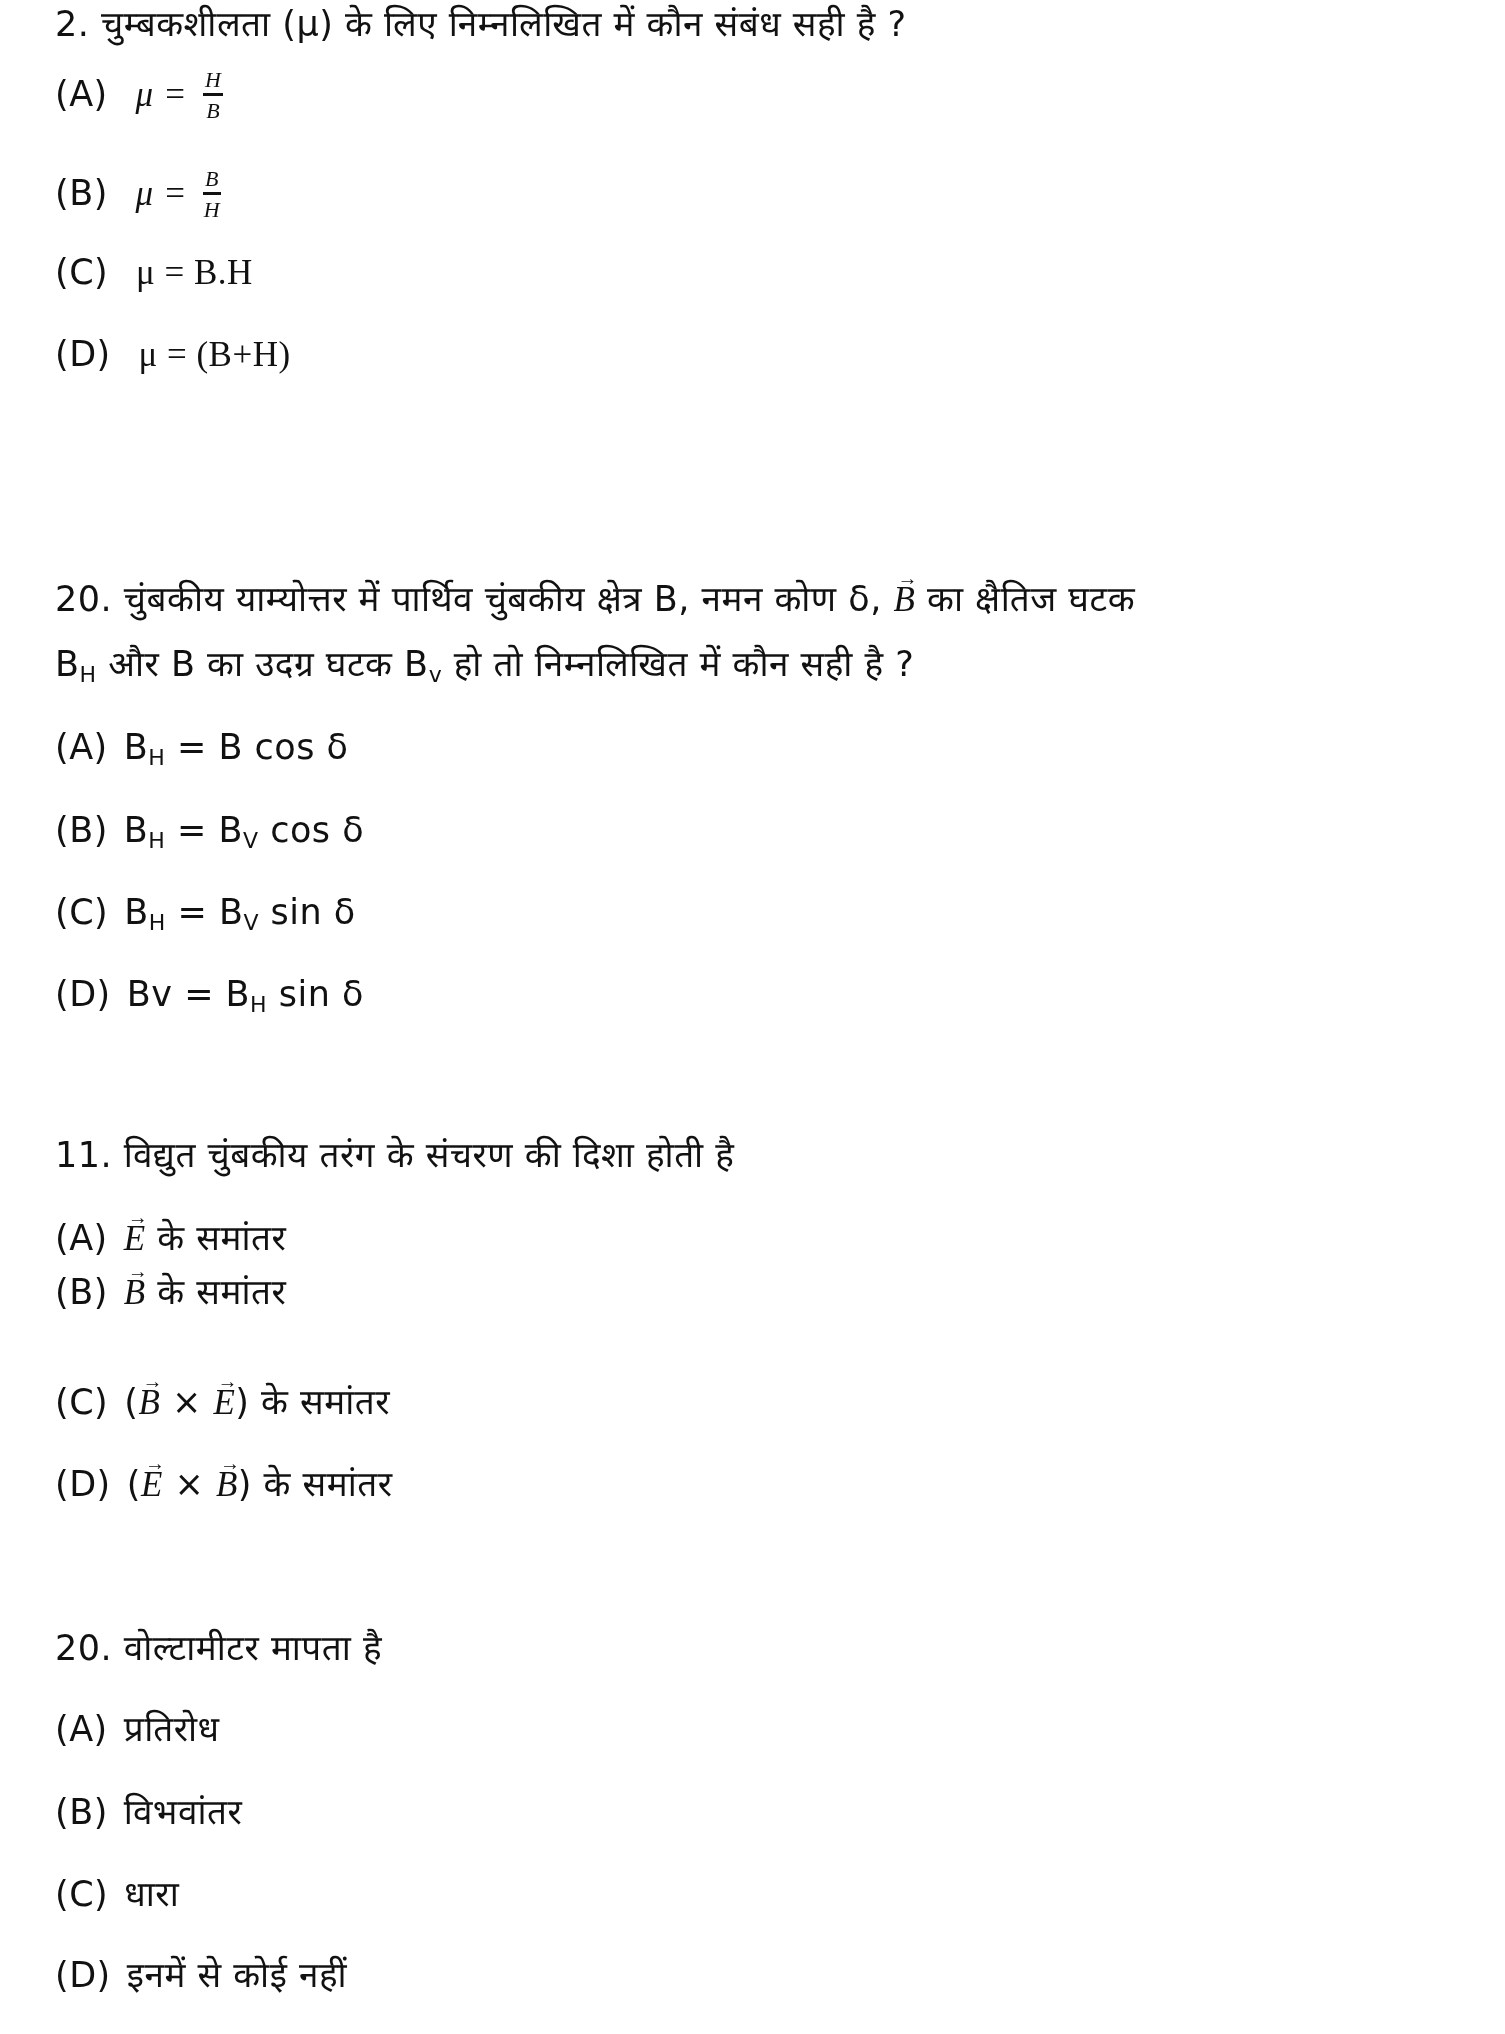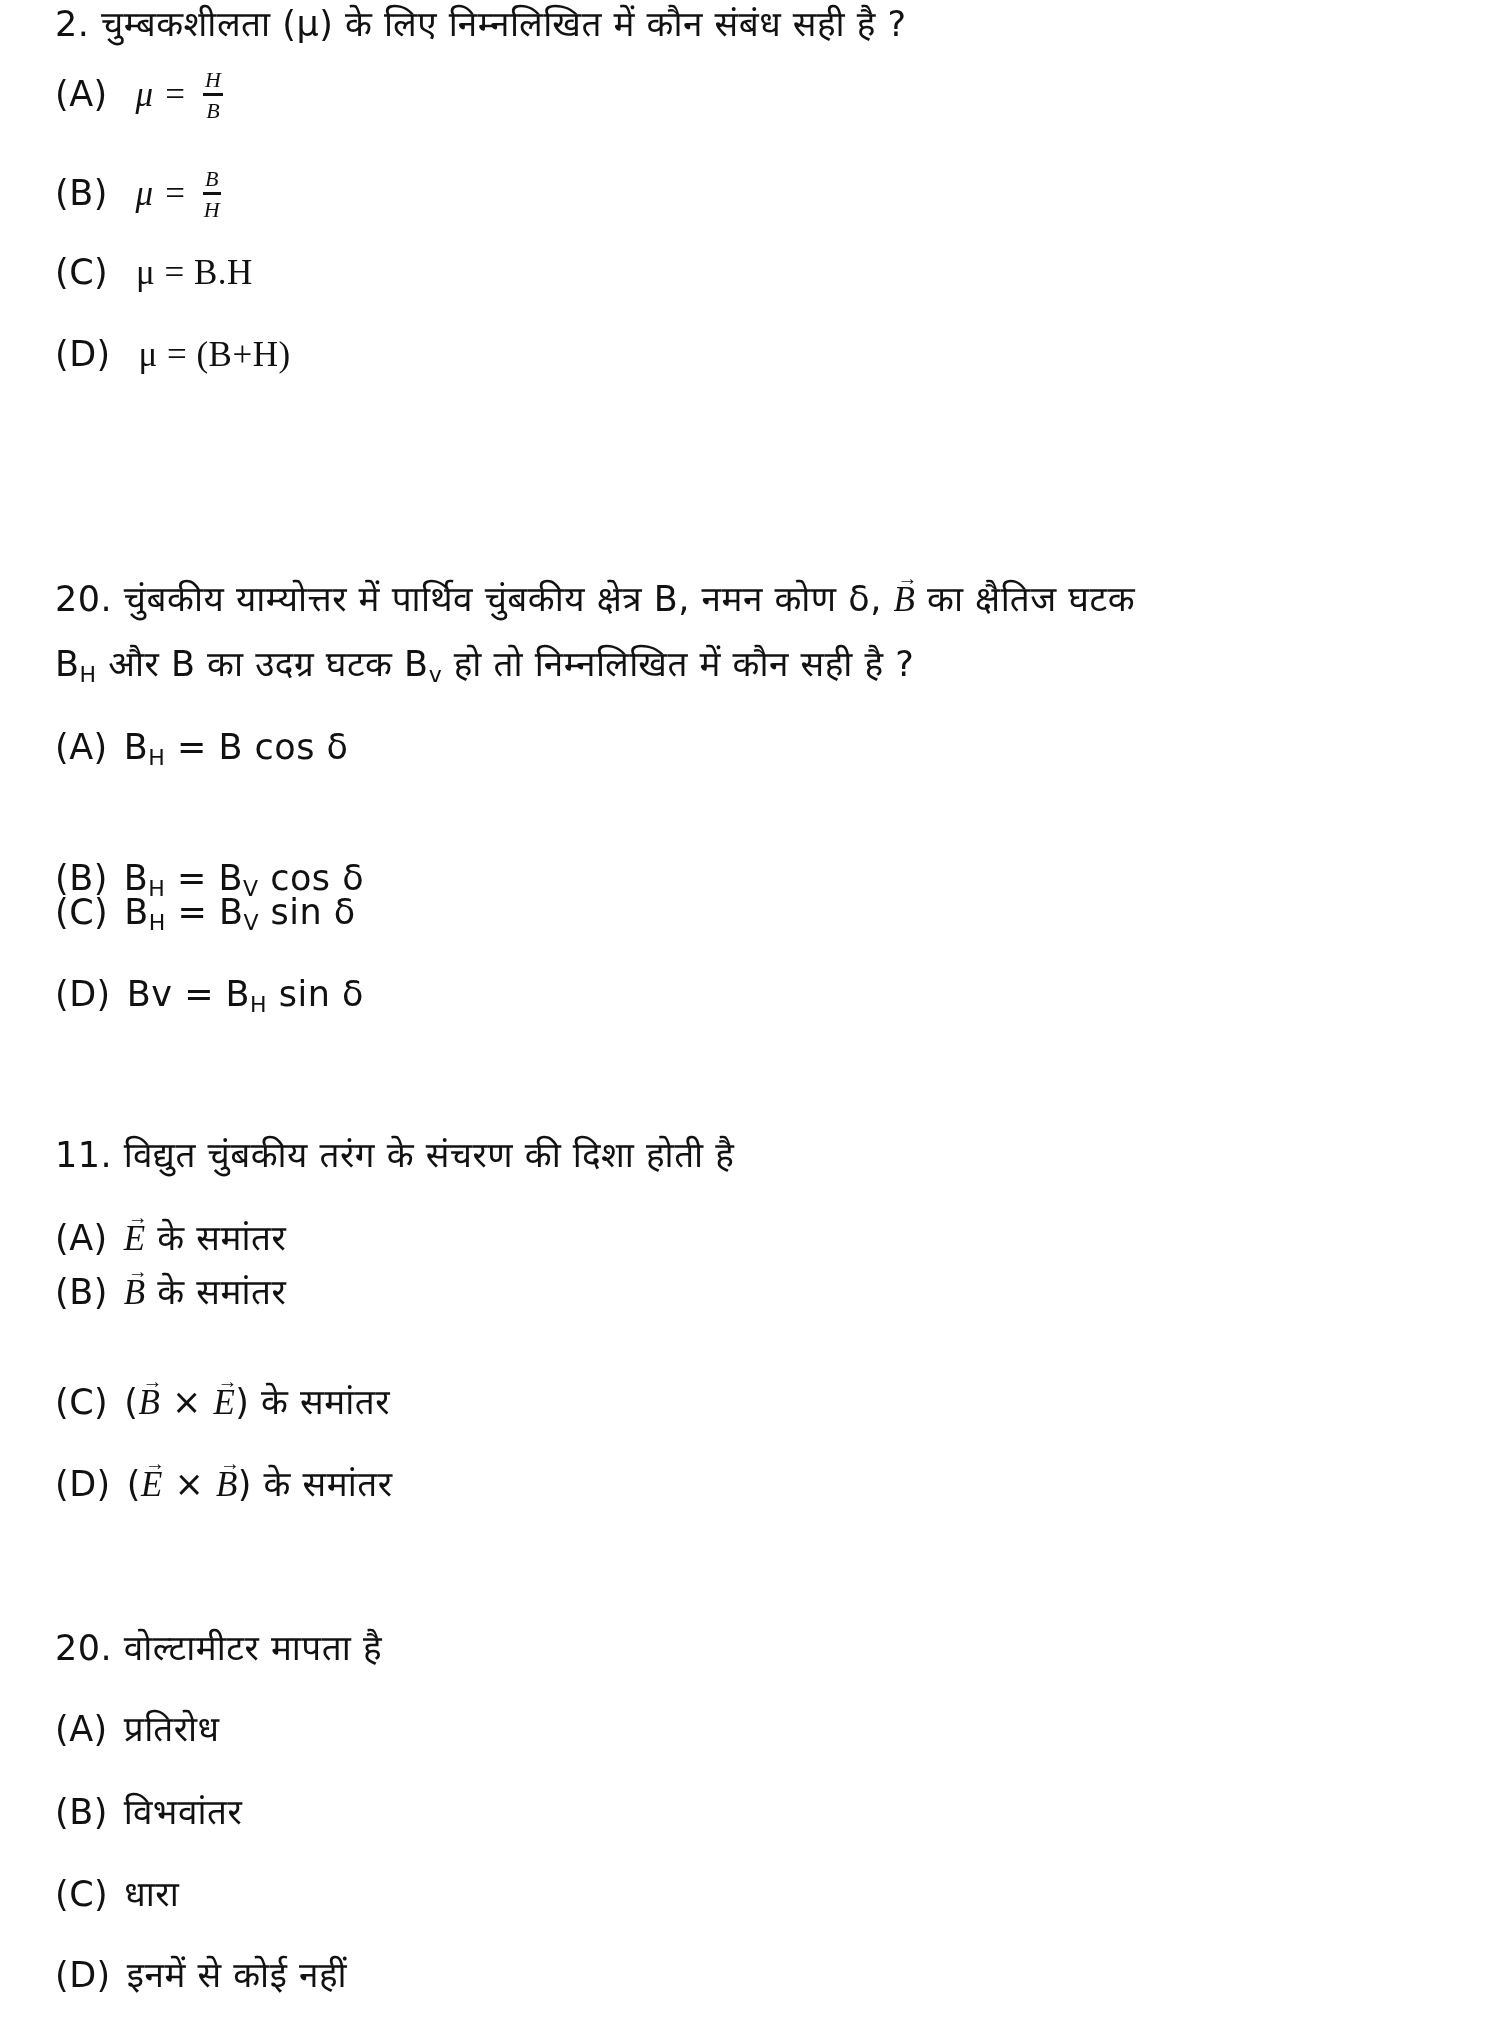--- a/index.html
+++ b/index.html
@@ -49,21 +49,21 @@
   <span>चुंबकीय याम्योत्तर में पार्थिव चुंबकीय क्षेत्र B, नमन कोण δ,</span>
   <span class="vec">B</span>
   <span>का क्षैतिज घटक</span>
 </div>
 <div class="line" style="top:642px">
   <span>B</span><sub>H</sub><span> और B का उदग्र घटक B</span><sub>v</sub><span> हो तो निम्नलिखित में कौन सही है ?</span>
 </div>
 <div class="line" style="top:725px">
   <span class="opt-label">(A)</span><span>B</span><sub>H</sub><span> = B cos δ</span>
 </div>
-<div class="line" style="top:856px">
+<div class="line" style="top:808px">
   <span class="opt-label">(B)</span><span>B</span><sub>H</sub><span> = B</span><sub>V</sub><span> cos δ</span>
 </div>
 <div class="line" style="top:890px">
   <span class="opt-label">(C)</span><span>B</span><sub>H</sub><span> = B</span><sub>V</sub><span> sin δ</span>
 </div>
 <div class="line" style="top:972px">
   <span class="opt-label">(D)</span><span>Bv</span><span> = B</span><sub>H</sub><span> sin δ</span>
 </div>
 
 <div class="line" style="top:1133px">

